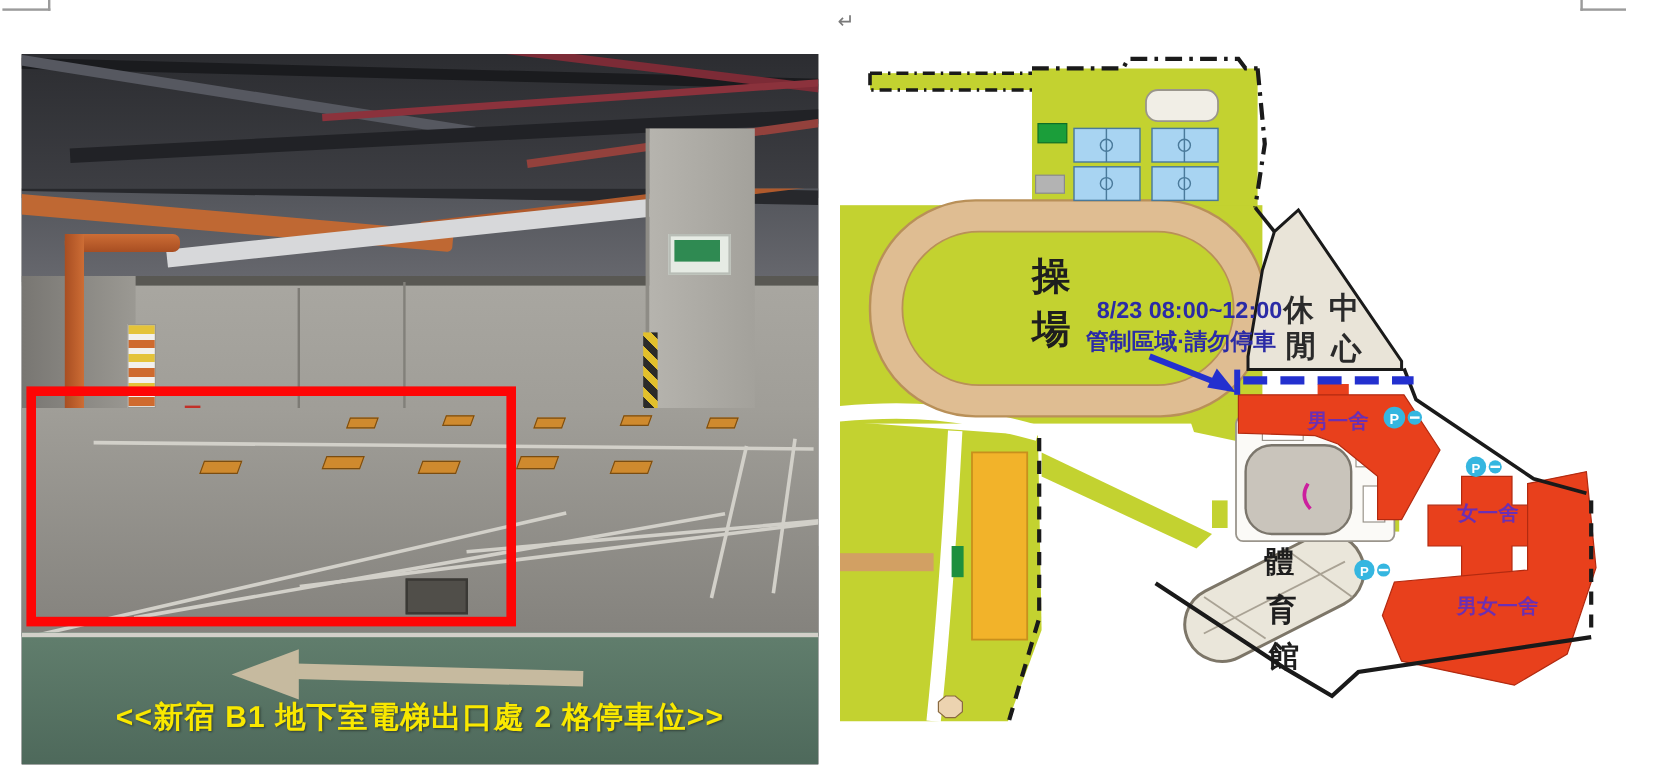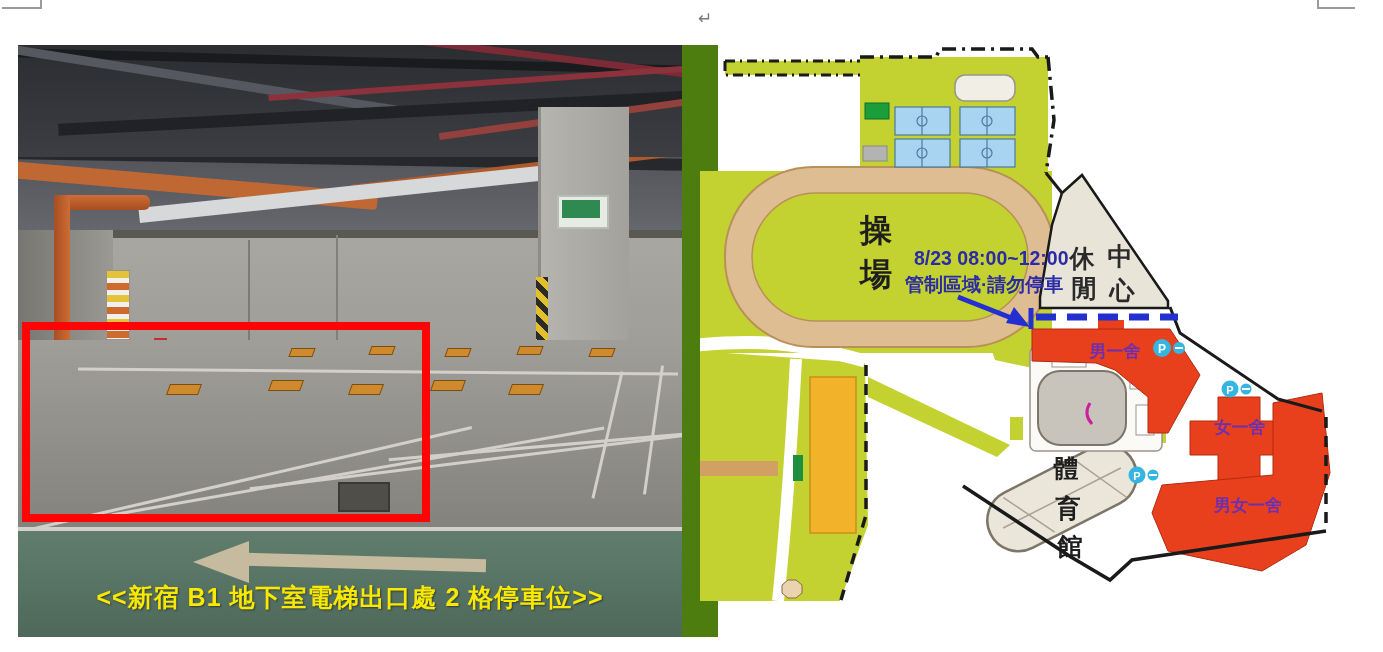--- a/index.html
+++ b/index.html
@@ -6,21 +6,21 @@
   .page{position:relative;width:1383px;height:652px;background:#fff;overflow:hidden;
         font-family:"Liberation Sans","DejaVu Sans",sans-serif;}
   .abs{position:absolute;}
 
   
   .corner-tl{left:2px;top:0;width:38px;height:7px;border-bottom:2px solid #9b9b9b;border-right:2px solid #9b9b9b;}
   .corner-tr{left:1317px;top:0;width:36px;height:7px;border-bottom:2px solid #9b9b9b;border-left:2px solid #9b9b9b;}
   .return-mark{left:698px;top:8px;color:#7a7a7a;font-size:17px;}
 
   
-  .photo{left:18px;top:45px;width:664px;height:592px;overflow:hidden;background:#4d7c0f;padding-left:36px;}
+  .photo{left:18px;top:45px;width:664px;height:592px;overflow:hidden;background:#404040;}
   .ph-ceiling{left:0;top:0;width:664px;height:120px;background:linear-gradient(#2c2d31,#3e3f44);overflow:hidden;}
   .beam1{left:-10px;top:12px;width:690px;height:9px;background:#1a1b1e;transform:rotate(1.5deg);}
   .redpipe1{left:150px;top:-5px;width:540px;height:7px;background:#7c2b36;transform:rotate(7deg);}
   .redpipe2{left:250px;top:35px;width:430px;height:6px;background:#8b323c;transform:rotate(-4deg);}
   .graypipe{left:-10px;top:30px;width:390px;height:9px;background:#565860;transform:rotate(9deg);}
   .beam2{left:40px;top:62px;width:640px;height:12px;background:#212226;transform:rotate(-3deg);}
   .redpipe3{left:420px;top:70px;width:260px;height:7px;background:#93413c;transform:rotate(-8deg);}
   .ph-midband{left:0;top:112px;width:664px;height:78px;background:linear-gradient(#53555b,#67686e);overflow:hidden;}
   .tray-dark{left:0;top:-4px;width:664px;height:12px;background:#27282c;transform:rotate(1deg);}
   .duct-orange{left:-10px;top:20px;width:370px;height:17px;background:#bf6833;transform:rotate(5deg);border-radius:4px;}

